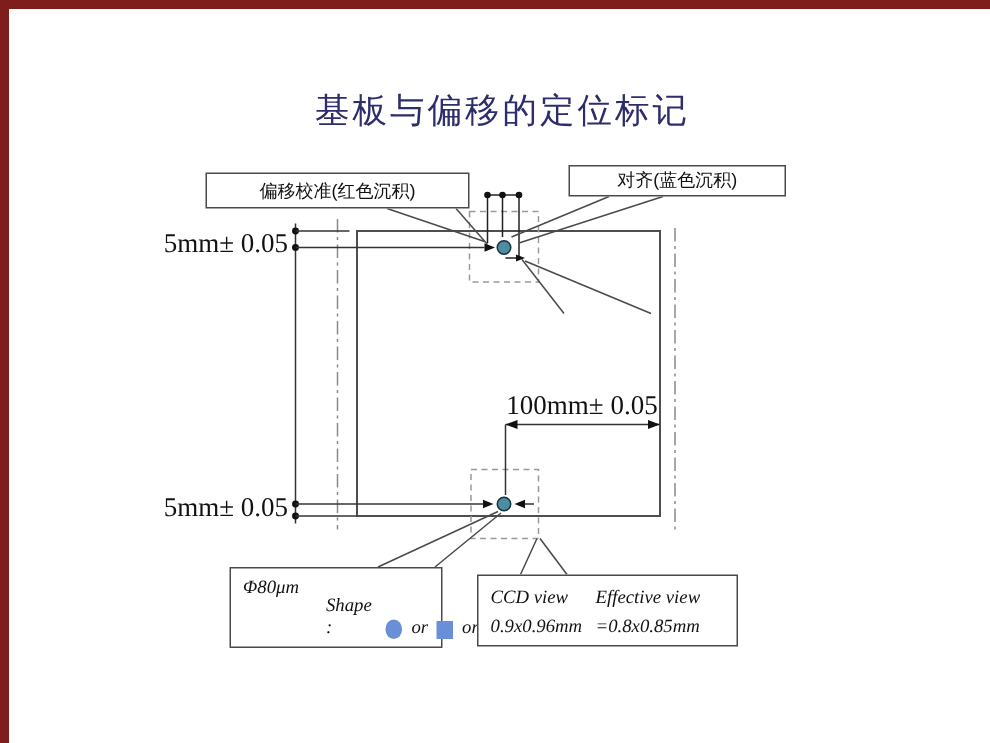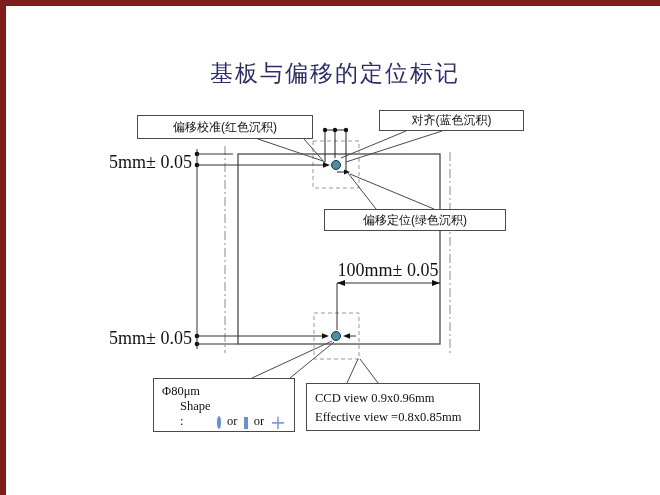--- a/index.html
+++ b/index.html
@@ -19,21 +19,21 @@
     font-size:12px;color:#111;display:flex;align-items:center;justify-content:center;
     white-space:nowrap;box-sizing:border-box;
   }
   .dim-text{
     position:absolute;font-family:"Liberation Serif",serif;font-size:18px;color:#111;
     white-space:nowrap;box-sizing:border-box;
   }
   .spec-box{
     position:absolute;background:#ffffff;border:1px solid #4a4a4a;box-sizing:border-box;
     font-family:"Liberation Serif",serif;font-size:12.5px;color:#111;
-    padding:5px 8px;display:flex;flex-direction:column;justify-content:space-between;
+    padding:5px 8px;display:flex;justify-content:space-between;font-style:italic;
   }
   .shape-row{display:flex;align-items:flex-end;gap:6px;font-family:"Liberation Serif",serif;margin-left:18px;}
   .icon-circle{width:13px;height:13px;border-radius:50%;background:#6a8fd8;display:inline-block;}
   .icon-square{width:12px;height:12px;background:#6a8fd8;display:inline-block;}
   .icon-plus{color:#7f9ade;font-size:19px;line-height:13px;font-weight:400;display:inline-block;
     font-family:"DejaVu Sans",sans-serif;}
   .ccd-line{line-height:19px;}
 </style>
 </head>
 <body>
@@ -98,38 +98,35 @@
   </svg>
 
   <div class="callout-box" style="left:373px;top:104px;width:145px;height:21px;">
     <span>对齐(蓝色沉积)</span>
   </div>
 
   <div class="callout-box" style="left:131px;top:109px;width:176px;height:24px;">
     <span>偏移校准(红色沉积)</span>
   </div>
 
-  <div class="callout-box" style="left:318px;top:203px;width:182px;height:22px;">
-    <span>偏移定位(绿色沉积)</span>
-  </div>
 
   <div class="dim-text" style="left:96px;top:146px;width:90px;text-align:right;">5mm± 0.05</div>
   <div class="dim-text" style="left:96px;top:322px;width:90px;text-align:right;">5mm± 0.05</div>
   <div class="dim-text" style="left:322px;top:254px;width:120px;text-align:center;">100mm± 0.05</div>
 
   <div class="spec-box" style="left:147px;top:372px;width:142px;height:54px;">
     <div>Φ80μm</div>
     <div class="shape-row">
       <span>Shape :</span>
       <span class="icon-circle"></span>
       <span>or</span>
       <span class="icon-square"></span>
       <span>or</span>
       <span class="icon-plus">+</span>
     </div>
   </div>
 
-  <div class="spec-box" style="left:300px;top:377px;width:174px;height:48px;">
+  <div class="spec-box" style="left:312px;top:377px;width:174px;height:48px;">
     <div class="ccd-line">CCD view  0.9x0.96mm</div>
     <div class="ccd-line">Effective  view  =0.8x0.85mm</div>
   </div>
 
 </div>
 
 </body></html>

